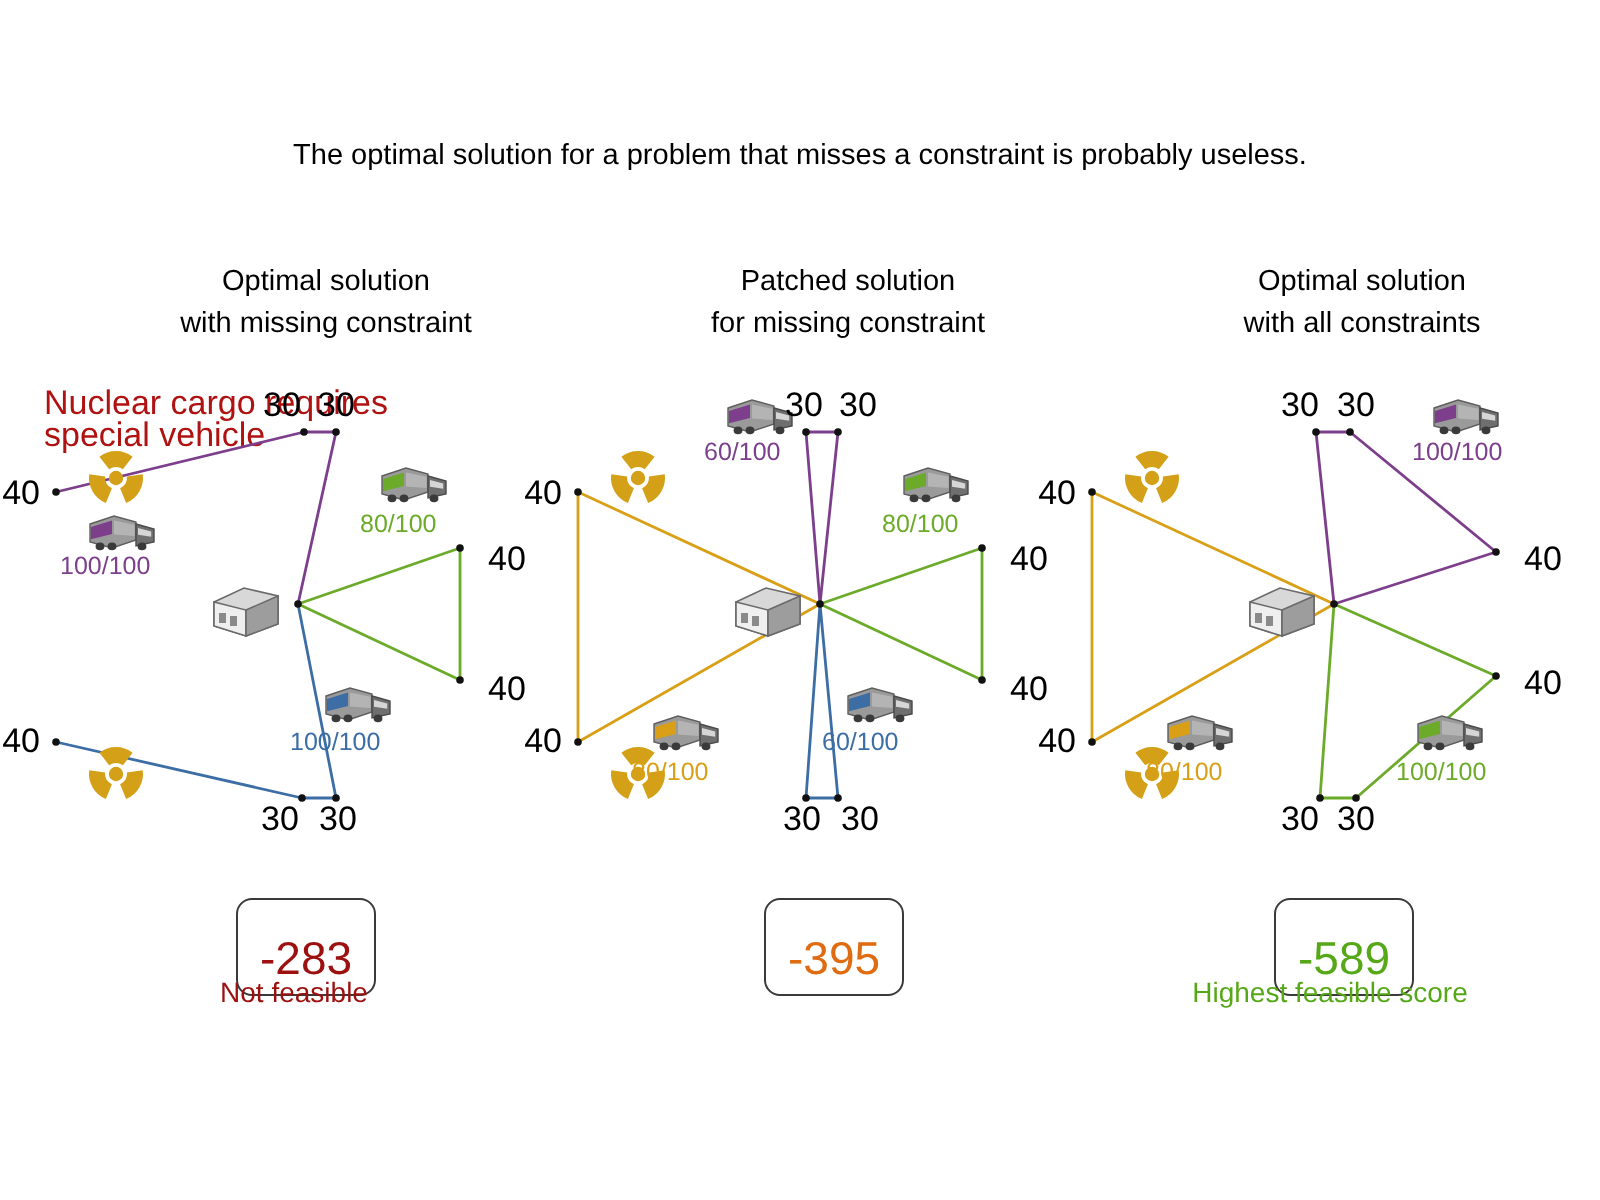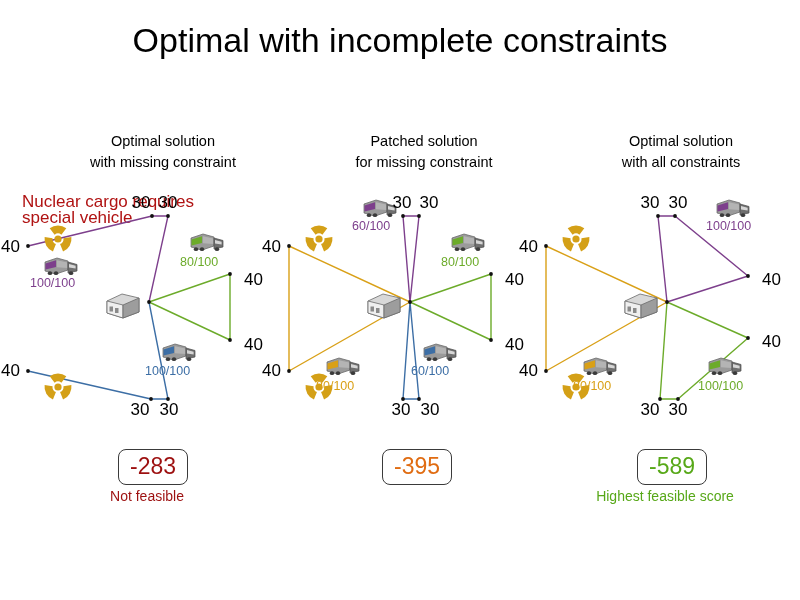--- a/index.html
+++ b/index.html
@@ -32,33 +32,33 @@
   .ann-note{
     position:absolute;left:10px;top:178px;width:190px;
     font-size:17px;line-height:16px;color:#b01212;white-space:pre-line;margin-top:16px;
   }
 
   .nodelabel{font-size:17px;fill:#000;font-family:"Liberation Sans","DejaVu Sans",sans-serif;}
   .caplabel{font-size:12.5px;font-family:"Liberation Sans","DejaVu Sans",sans-serif;}
 
   .scorebox{
     position:absolute;border:1.6px solid #3a3a3a;border-radius:8px;
-    background:#fff;padding:3px 11px 5px 11px;
+    background:#fff;padding:16px 11px 5px 11px;
     font-size:23px;line-height:26px;font-weight:400;
     white-space:nowrap;
   }
   .scorecap{
     position:absolute;width:300px;text-align:center;font-size:14px;
   }
 </style>
 </head>
 <body>
 
 <div id="root">
-  <div class="page-title">Optimal with incomplete constraints</div>
+  <div class="page-subtitle">The optimal solution for a problem that misses a constraint is probably useless.</div>
   <div id="panels">
       <div class="panel" style="left: 12px;">
         <div class="panel-title">Optimal solution
 with missing constraint</div>
         <div class="ann-note" style="color: rgb(176, 18, 18);">Nuclear cargo requires
 special vehicle</div>
         <div class="svgwrap">
           <svg width="270" height="260" viewBox="0 0 270 260">
             <polyline points="16,76 140,46 156,46 137,132" fill="none" stroke="#7d3f8c" stroke-width="1.4" stroke-linejoin="round"></polyline>
             <polyline points="137,132 218,104 218,170 137,132" fill="none" stroke="#6cab2a" stroke-width="1.4" stroke-linejoin="round"></polyline>

